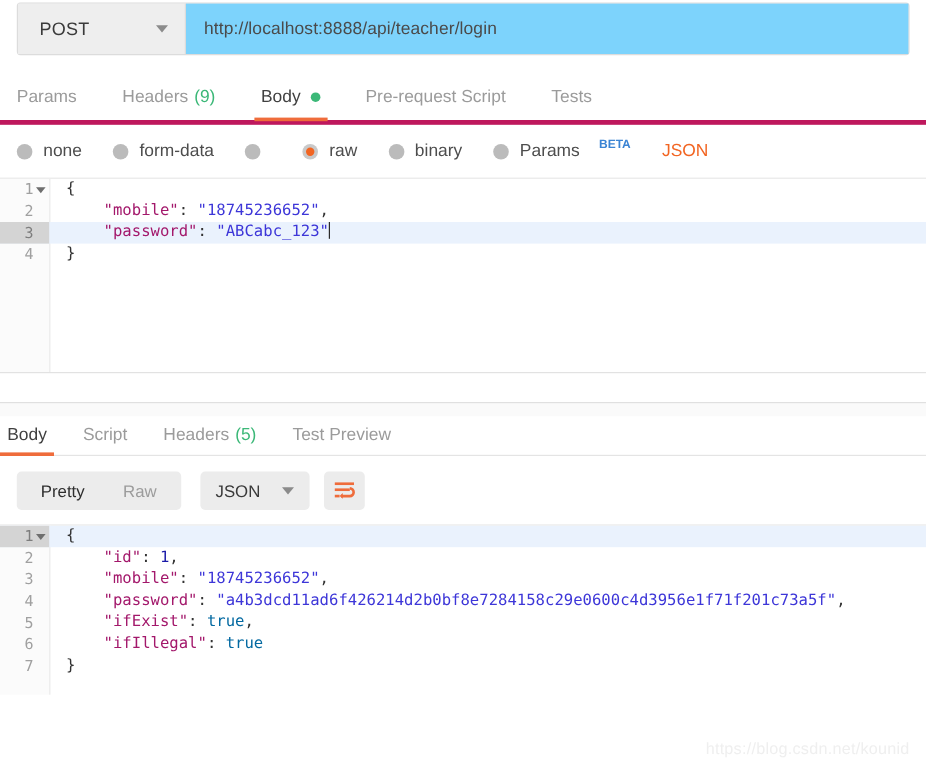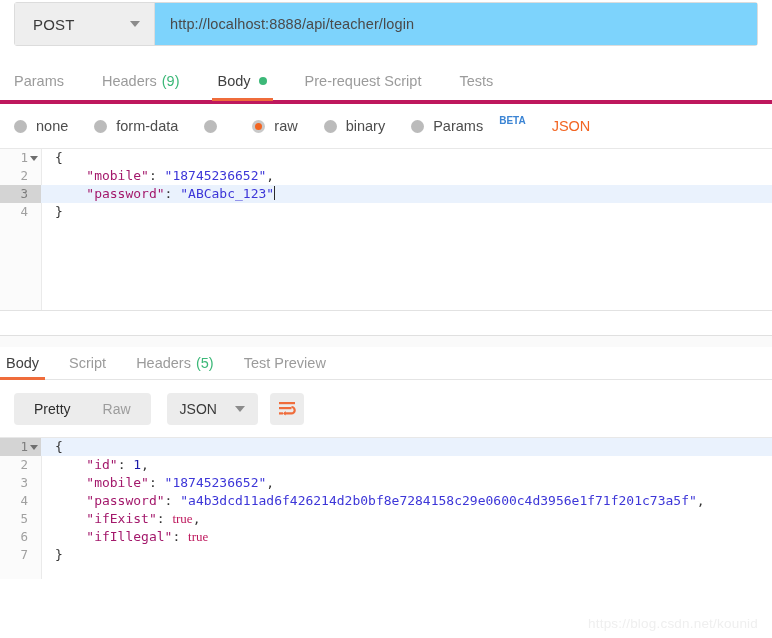--- a/index.html
+++ b/index.html
@@ -195,21 +195,21 @@
     width: 0; height: 0;
     border-left: 4px solid transparent;
     border-right: 4px solid transparent;
     border-top: 5px solid #6e6e6e;
     margin-top: 7px;
   }
   .code-text { padding-left: 14px; z-index: 2; }
   .tk-key { color: #a3186b; }
   .tk-str { color: #3d36d8; }
   .tk-num { color: #1a1aa8; }
-  .tk-bool { color: #be185d; font-family: Liberation Serif, serif; }
+  .tk-bool { color: #0369a1; }
   .tk-punc { color: #333333; }
   .caret-bar {
     display: inline-block;
     width: 1px;
     height: 14px;
     background: #2b2b2b;
     vertical-align: -2px;
     margin-left: 0px;
   }
 

